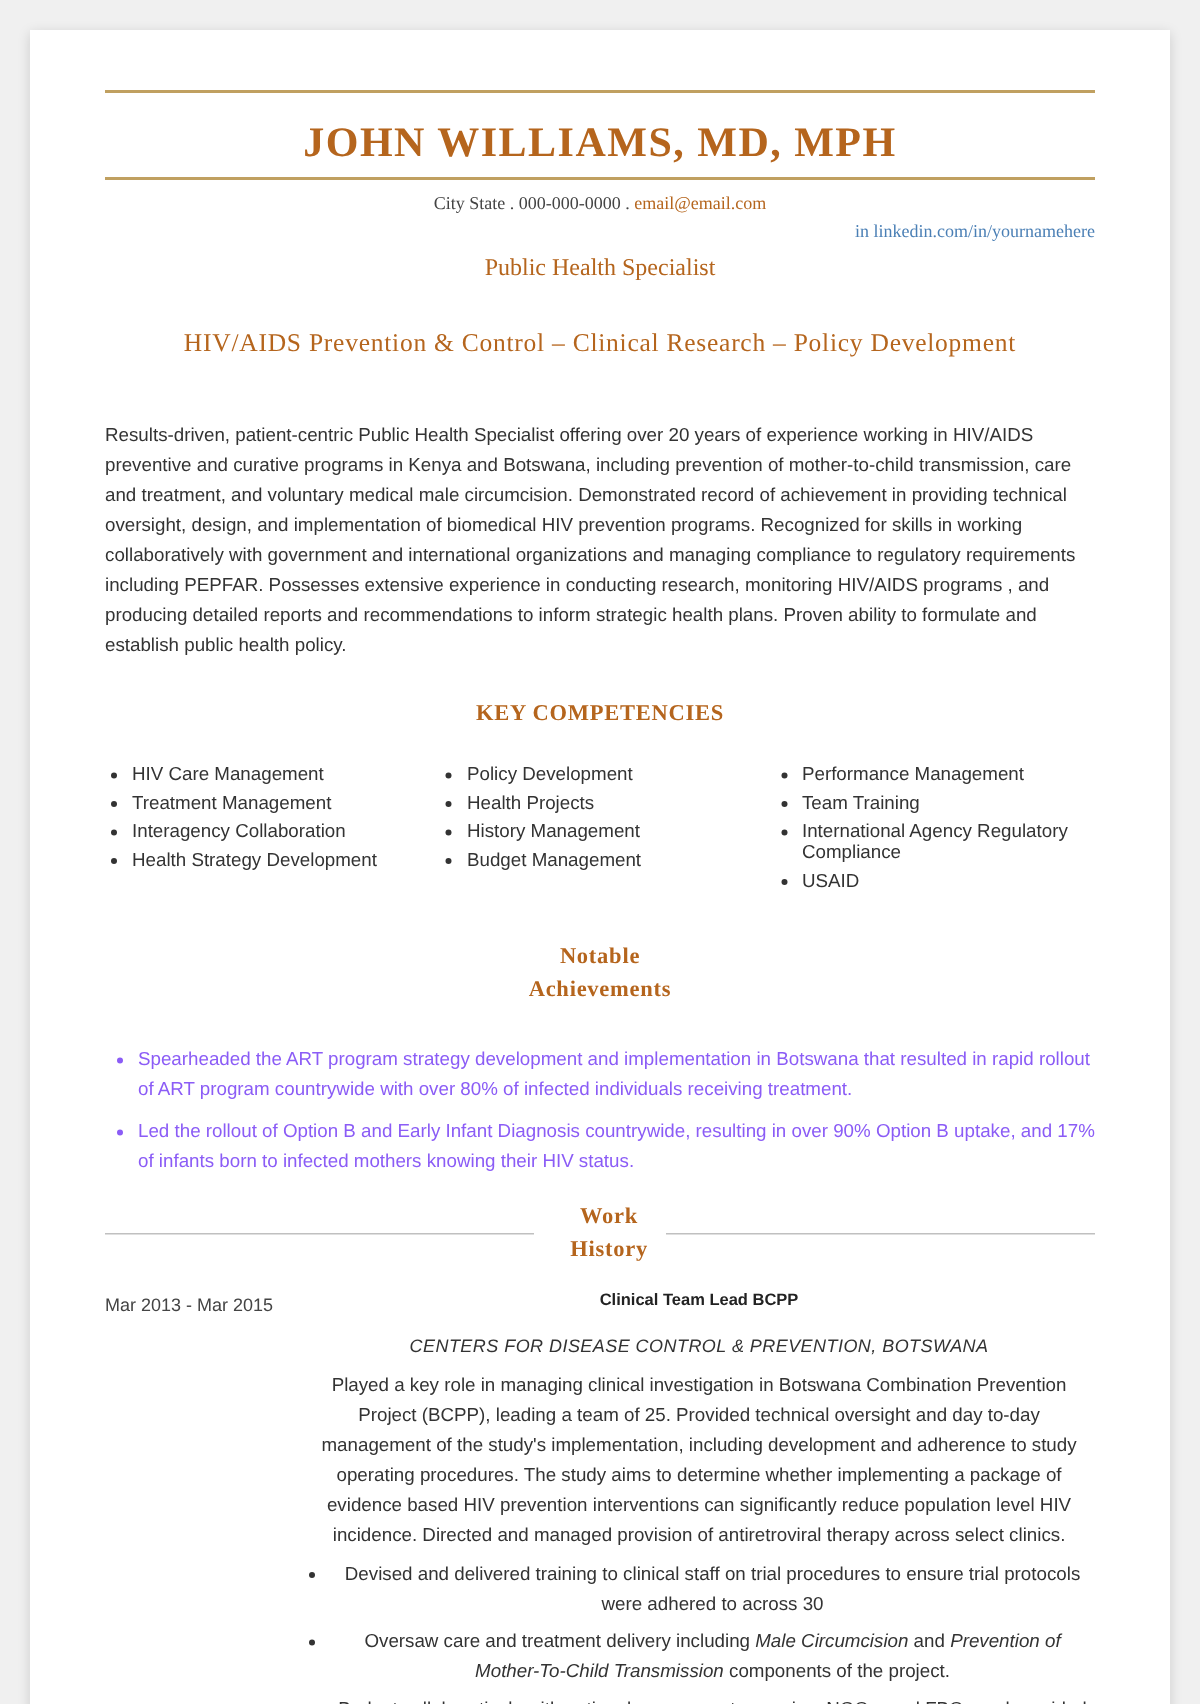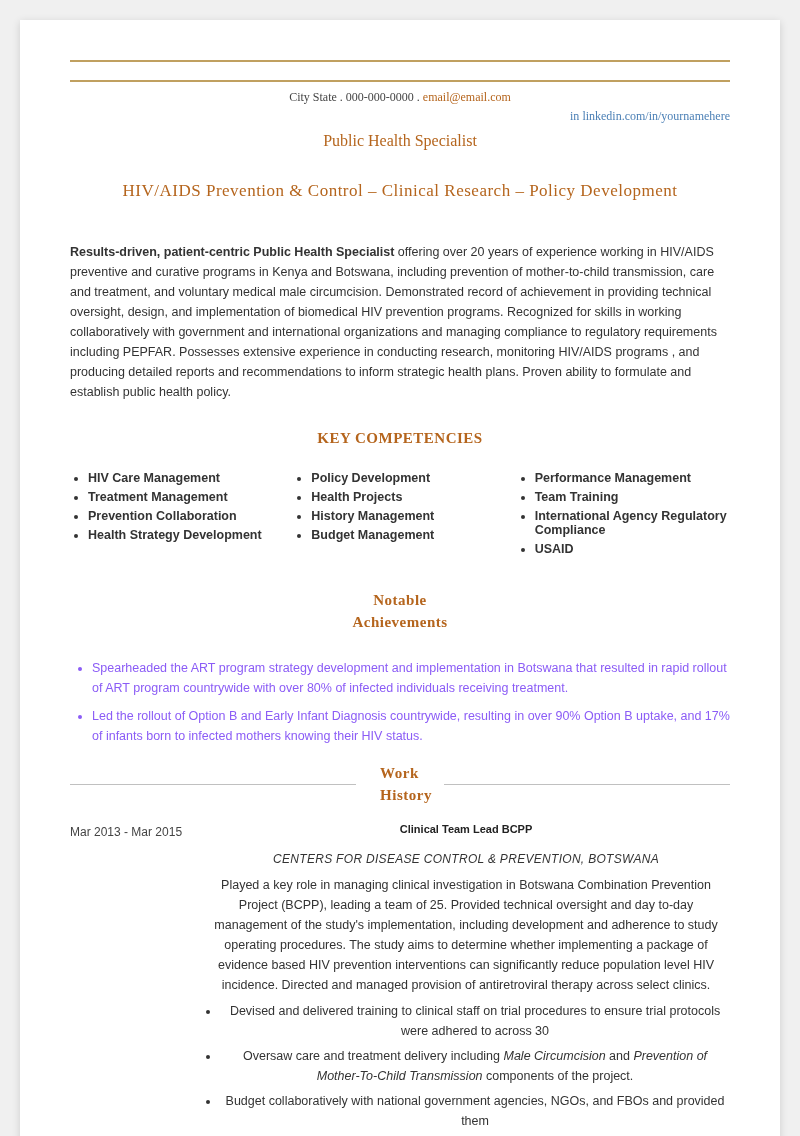--- a/index.html
+++ b/index.html
@@ -90,30 +90,29 @@
       line-height: 1.5;
     }
     .summary {
       font-size: 12.5px;
       color: #333;
       line-height: 1.6;
       margin-bottom: 14px;
       font-family: Arial, sans-serif;
     }
     .summary strong {
-      font-weight: bold;
+      font-weight: normal;
     }
     .competencies-grid {
       display: grid;
       grid-template-columns: 1fr 1fr 1fr;
       gap: 0 10px;
       margin: 10px 0 14px 0;
       font-family: Arial, sans-serif;
       font-size: 12.5px;
-      font-weight: bold;
     }
     .competencies-grid ul {
       list-style: disc;
       padding-left: 18px;
       color: #333;
     }
     .competencies-grid ul li {
       margin-bottom: 5px;
     }
     .achievements-section {
@@ -198,20 +197,21 @@
       letter-spacing: 0.5px;
       line-height: 1.5;
     }
   </style>
 </head>
 <body>
 
 <div class="resume">
   <div class="top-line"></div>
 
+  <div class="name">JOHN WILLIAMS, MD, MPH</div>
 
   <div class="bottom-line"></div>
 
   <div class="contact-line">
     <span>City State . 000-000-0000 . </span><span class="email">email@email.com</span>
   </div>
   <div class="linkedin-line">
     <span>in</span>
     <span> linkedin.com/in/yournamehere</span>
   </div>
@@ -233,21 +233,21 @@
   <div class="section-header">
     <div class="line"></div>
     <div class="label">KEY COMPETENCIES</div>
     <div class="line"></div>
   </div>
 
   <div class="competencies-grid">
     <ul>
       <li>HIV Care Management</li>
       <li>Treatment Management</li>
-      <li>Prevention Collaboration</li>
+      <li>Interagency Collaboration</li>
       <li>Health Strategy Development</li>
     </ul>
     <ul>
       <li>Policy Development</li>
       <li>Health Projects</li>
       <li>History Management</li>
       <li>Budget Management</li>
     </ul>
     <ul>
       <li>Performance Management</li>
@@ -267,21 +267,21 @@
 
   <div class="achievements-section">
     <ul>
       <li>Spearheaded the ART program strategy development and implementation in Botswana that resulted in rapid rollout of ART program countrywide with over 80% of infected individuals receiving treatment.</li>
       <li>Led the rollout of Option B and Early Infant Diagnosis countrywide, resulting in over 90% Option B uptake, and 17% of infants born to infected mothers knowing their HIV status.</li>
     </ul>
   </div>
 
   <div class="work-section-header">
     <div class="line"></div>
-    <div class="label" style="white-space:normal; text-align:left; line-height:1.5;margin-left:12px;">
+    <div class="label" style="white-space:normal; text-align:center; line-height:1.5;margin-left:12px;">
       <span>Work</span><br><span>History</span>
     </div>
     <div class="line"></div>
   </div>
 
   <div class="work-history-section">
     <div class="work-entry">
       <div class="work-dates">Mar 2013 - Mar 2015</div>
       <div class="work-details">
         <div class="work-job-title">Clinical Team Lead BCPP</div>

